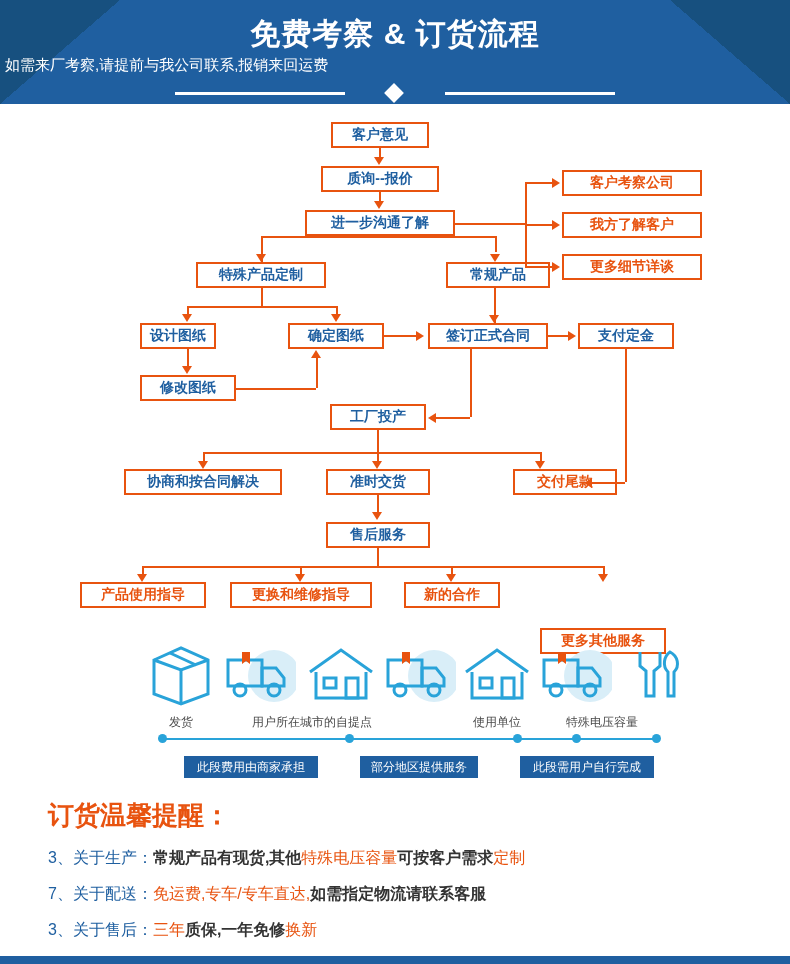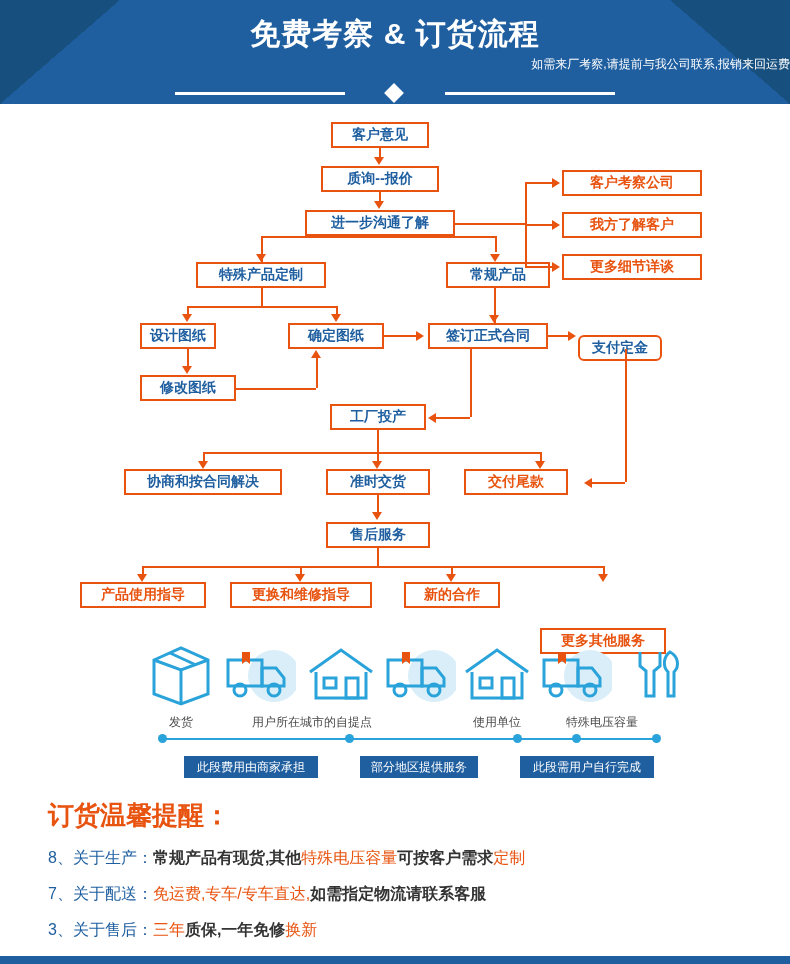--- a/index.html
+++ b/index.html
@@ -28,23 +28,23 @@
   }
   .header-title{
     position:absolute;left:0;right:0;top:14px;
     text-align:center;
     color:#ffffff;
     font-size:30px;font-weight:bold;
     letter-spacing:1px;
   }
   .header-sub{
     position:absolute;left:5px;right:0;top:56px;
-    text-align:right;
+    text-align:left;
     color:#ffffff;
-    font-size:12px;
+    font-size:15px;
   }
   .header-underline{
     position:absolute;height:3px;background:#ffffff;top:92px;
   }
   .ul-left{left:175px;width:170px;}
   .ul-right{right:175px;width:170px;}
   .header-diamond{
     position:absolute;left:50%;top:86px;margin-left:-8px;
     width:14px;height:14px;background:#ffffff;transform:rotate(45deg);
   }
@@ -125,29 +125,29 @@
   <div class="node orange" style="left:562px;top:66px;width:140px;">客户考察公司</div>
   <div class="node orange" style="left:562px;top:108px;width:140px;">我方了解客户</div>
   <div class="node orange" style="left:562px;top:150px;width:140px;">更多细节详谈</div>
 
   <div class="node" style="left:196px;top:158px;width:130px;">特殊产品定制</div>
   <div class="node" style="left:446px;top:158px;width:104px;">常规产品</div>
 
   <div class="node" style="left:140px;top:219px;width:76px;">设计图纸</div>
   <div class="node" style="left:288px;top:219px;width:96px;">确定图纸</div>
   <div class="node" style="left:428px;top:219px;width:120px;">签订正式合同</div>
-  <div class="node" style="left:578px;top:231px;width:84px;border-radius:6px;">支付定金</div>
+  <div class="node" style="left:578px;top:219px;width:96px;">支付定金</div>
 
   <div class="node" style="left:140px;top:271px;width:96px;">修改图纸</div>
 
   <div class="node" style="left:330px;top:300px;width:96px;">工厂投产</div>
 
   <div class="node" style="left:124px;top:365px;width:158px;">协商和按合同解决</div>
   <div class="node" style="left:326px;top:365px;width:104px;">准时交货</div>
-  <div class="node orange" style="left:464px;top:365px;width:104px;">交付尾款</div>
+  <div class="node orange" style="left:513px;top:365px;width:104px;">交付尾款</div>
 
   <div class="node" style="left:326px;top:418px;width:104px;">售后服务</div>
 
   <div class="node orange" style="left:80px;top:478px;width:126px;">产品使用指导</div>
   <div class="node orange" style="left:230px;top:478px;width:142px;">更换和维修指导</div>
   <div class="node orange" style="left:404px;top:478px;width:96px;">新的合作</div>
   <div class="node orange" style="left:540px;top:478px;width:126px;margin-top:46px;">更多其他服务</div>
 
   <div class="line v" style="left:379px;top:44px;height:10px;"></div>
   <div class="arrow down" style="left:374px;top:53px;"></div>
@@ -295,21 +295,21 @@
 
   <div class="seg-label" style="left:184px;width:134px;">此段费用由商家承担</div>
   <div class="seg-label" style="left:360px;width:118px;">部分地区提供服务</div>
   <div class="seg-label" style="left:520px;width:134px;">此段需用户自行完成</div>
 </div>
 
 <div class="notes">
   <div class="notes-title">订货温馨提醒：</div>
 
   <div class="note-row" style="top:58px;">
-    <span class="num">8、关于生产：</span><span class="dark">常规产品有现货,其他</span><span class="hl">特殊电压容量</span><span class="dark">可按客户需求</span><span class="hl">定制</span>
+    <span class="num">3、关于生产：</span><span class="dark">常规产品有现货,其他</span><span class="hl">特殊电压容量</span><span class="dark">可按客户需求</span><span class="hl">定制</span>
   </div>
 
   <div class="note-row" style="top:94px;">
     <span class="num">7、关于配送：</span><span class="hl">免运费,专车/专车直达,</span><span class="dark">如需指定物流请联系客服</span>
   </div>
 
   <div class="note-row" style="top:130px;">
     <span class="num">3、关于售后：</span><span class="hl">三年</span><span class="dark">质保,一年免修</span><span class="hl">换新</span>
   </div>
 </div>

